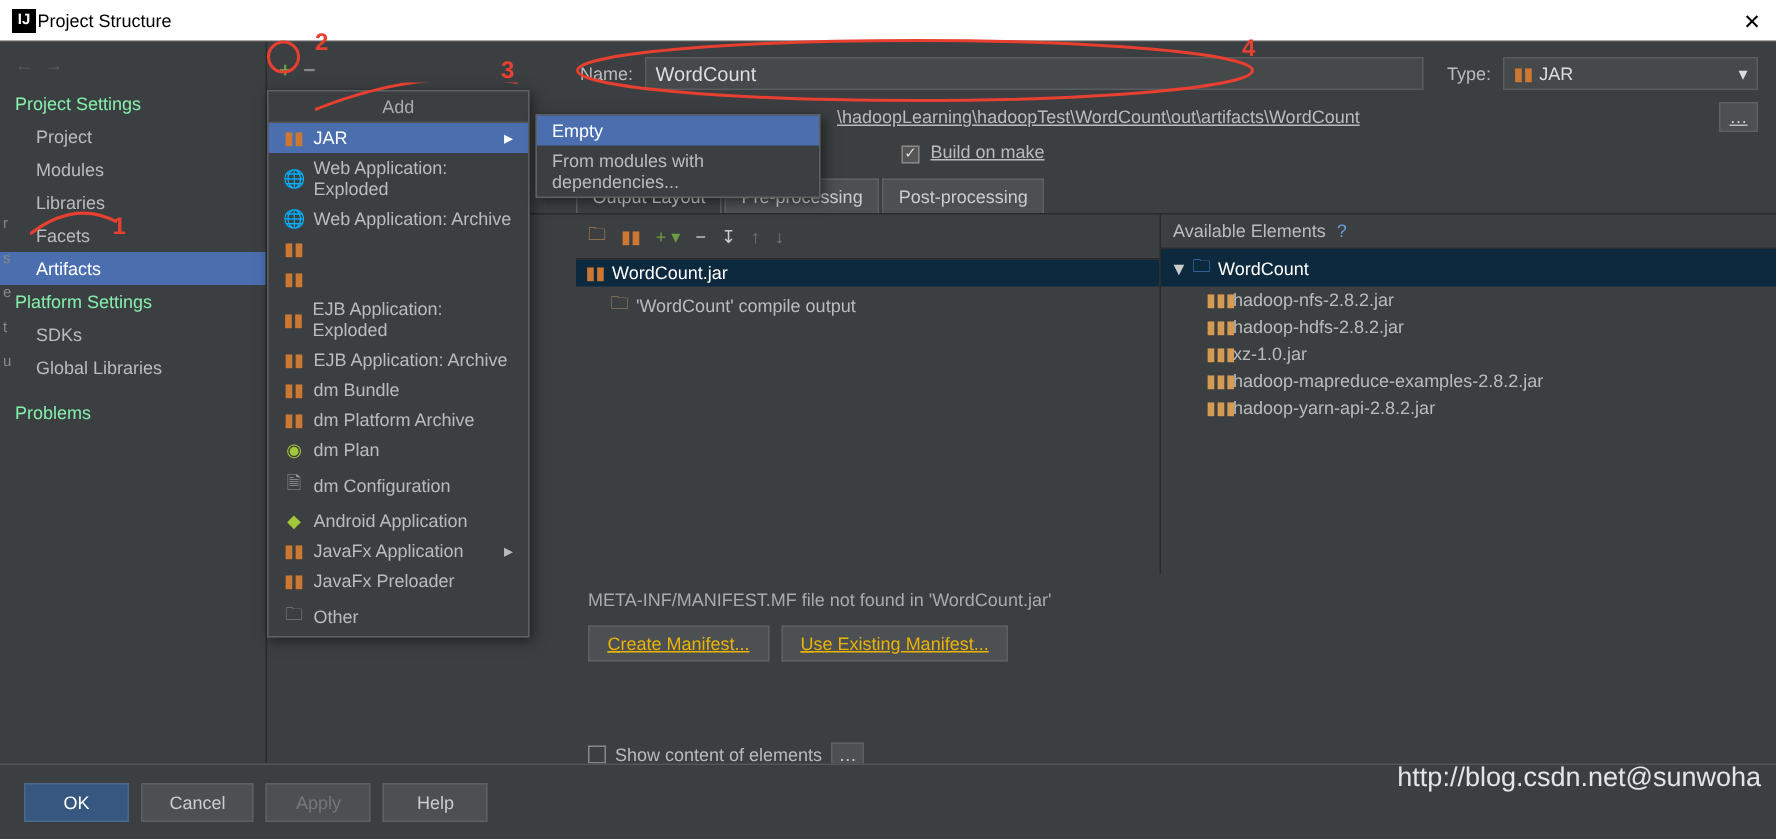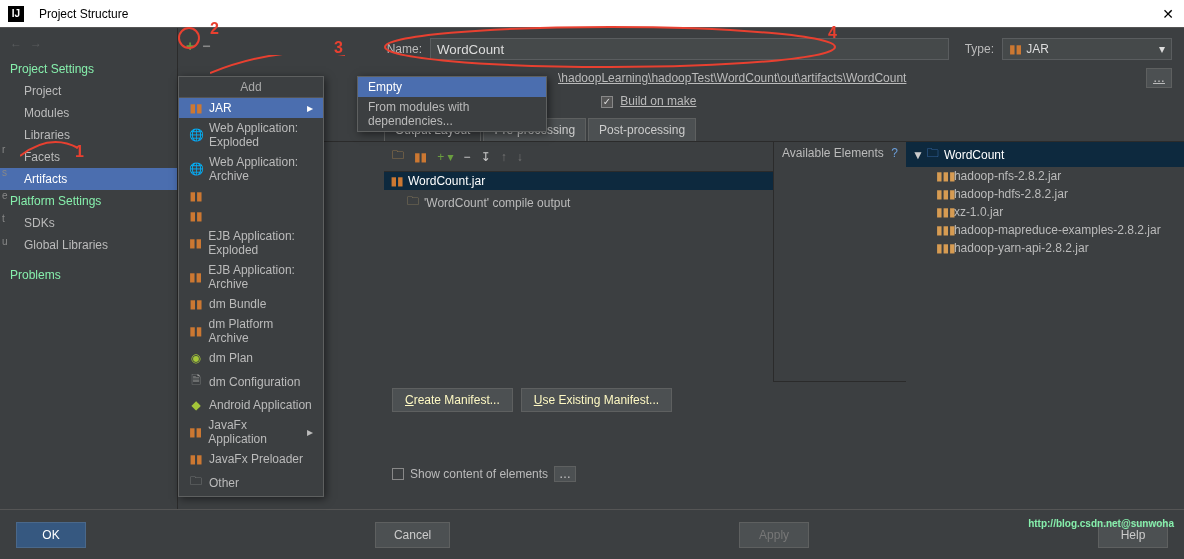--- a/index.html
+++ b/index.html
@@ -1,19 +1,19 @@
 <!DOCTYPE html>
 <html><head>
 <meta charset="utf-8">
 <style>
   * { box-sizing: border-box; margin: 0; padding: 0; font-family: "Segoe UI", Arial, sans-serif; }
   body { background: #3c3f41; color: #bbbbbb; width: 1184px; height: 559px; overflow: hidden; position: relative; font-size: 12px; }
   
   .titlebar { background: #fff; color: #000; height: 28px; display: flex; align-items: center; padding: 0 8px; border-bottom: 1px solid #555; }
-  .titlebar-icon { width: 16px; height: 16px; background: #000; color:#fff; display:flex; align-items:center; justify-content:center; font-size:10px; font-weight:bold; margin-right: 15px; }
+  .titlebar-icon { width: 16px; height: 16px; background: #000; color:#fff; display:flex; align-items:center; justify-content:center; font-size:10px; font-weight:bold; margin-right: 1px; }
   .titlebar-title { flex: 1; font-size: 12px; }
   .titlebar-close { width: 16px; height: 16px; font-size: 14px; cursor: pointer; text-align:center; }
   
   .container { display: flex; height: calc(100% - 78px); }
   
   .sidebar { width: 178px; background: #3c3f41; border-right: 1px solid #2b2b2b; padding-top: 4px; position:relative; }
   .nav-arrows { display: flex; gap: 8px; padding: 4px 10px 8px; color: #5a5d5f; }
   .nav-arrow { cursor: pointer; }
   .side-group { padding: 4px 10px; color: #86efac; font-size:12px; }
   .side-item { padding: 4px 10px 4px 24px; color: #bbbbbb; cursor: pointer; }
@@ -34,21 +34,21 @@
   
   .checkbox-row { padding: 0 12px 10px 400px; margin-left: 23px; }
   .check-tick { display:inline-block; width:12px; height:12px; border:1px solid #888; background:#555; text-align:center; line-height:10px; font-size:10px; color:#ddd; margin-right:4px;}
   
   .tabs { display: flex; padding: 0 0 0 206px; border-bottom: 1px solid #2b2b2b; }
   .tab { padding: 4px 10px; background: #4c5052; border: 1px solid #5e6060; border-bottom:none; margin-right: 2px; cursor: pointer; color:#ccc; }
   .tab.active { background: #3c3f41; }
   
   .workarea { display: flex; padding-left: 206px; height: 240px; }
   .left-panel { width: 390px; border-right: 1px solid #2b2b2b; display:flex; flex-direction:column; }
-  .right-panel { flex: 1; display:flex; flex-direction:row; }
+  .right-panel { flex: 1; display:flex; flex-direction:column; }
   
   .toolbar { display: flex; gap: 6px; padding: 4px 6px; align-items:center; border-bottom:1px solid #2b2b2b;}
   .tb-btn { cursor:pointer; color:#ccc; padding:0 2px;}
   .tb-btn.green { color:#6a9e3f; }
   
   .tree { flex:1; overflow:auto; }
   .tree-row { padding: 2px 6px; display:flex; align-items:center; gap:4px; cursor:pointer;}
   .tree-row.sel { background:#0d293e; color:#fff;}
   .tree-row .icn { width:14px; text-align:center;}
   .jar-icn { color:#cc7832; }
@@ -56,52 +56,52 @@
   .mod-icn { color:#5394ec; }
   .lib-icn { color:#d69b52; }
   .tri { display:inline-block; color:#ccc; width:10px; }
   
   .avail-hdr { padding: 4px 8px; color:#bbbbbb; border-bottom:1px solid #2b2b2b;}
   .avail-q { color:#6a9eda; cursor:pointer; margin-left:4px;}
   
   .manifest-area { padding-left:206px; padding-top:6px; }
   .manifest-msg { color:#aaa; padding:4px 8px 10px;}
   .manifest-btns { display:flex; gap:8px; padding:0 8px;}
-  .mbtn { background:#4c5052; border:1px solid #5e6060; color:#fef9c3; padding:4px 12px; cursor:pointer;}
+  .mbtn { background:#4c5052; border:1px solid #5e6060; color:#eab308; padding:4px 12px; cursor:pointer;text-decoration:underline;}
   
   .bottom-area { padding-left:206px; margin-top:46px;}
   .show-content { padding:8px; display:flex; align-items:center; gap:6px; }
   .empty-box { display:inline-block; width:12px; height:12px; border:1px solid #888; }
   .small-opts { background:#4c5052; border:1px solid #5e6060; color:#ccc; padding:0 4px; cursor:pointer;}
   
-  .footer { position:absolute; bottom:0; left:0; right:0; height:50px; background:#3c3f41; border-top:1px solid #555; display:flex; justify-content:space-between; align-items:center; padding:0 16px; gap:8px;}
+  .footer { position:absolute; bottom:0; left:0; right:0; height:50px; background:#3c3f41; border-top:1px solid #555; display:flex; justify-content:flex-start; align-items:center; padding:0 16px; gap:8px;}
   .fbtn { background:#4c5052; border:1px solid #5e6060; color:#ccc; padding:5px 18px; cursor:pointer; min-width:70px; text-align:center;}
   .fbtn.primary { background:#365880; border-color:#4a688a; color:#fff;}
   .fbtn.disabled { color:#777;}
   
   
-  .popup-add { position:absolute; left:178px; top:76px; width:146px; background:#3c3f41; border:1px solid #5e6060; z-index:10; box-shadow:2px 2px 8px rgba(0,0,0,0.5);}
+  .popup-add { position:absolute; left:178px; top:60px; width:175px; background:#3c3f41; border:1px solid #5e6060; z-index:10; box-shadow:2px 2px 8px rgba(0,0,0,0.5);}
   .popup-hdr { text-align:center; padding:3px 0; color:#aaa; border-bottom:1px solid #555;}
   .popup-item { padding:3px 10px; display:flex; align-items:center; gap:6px; cursor:pointer;}
   .popup-item.hl { background:#4b6eaf; color:#fff;}
   .popup-item .arrow { margin-left:auto;}
   .p-icn { width:14px; text-align:center;}
   .p-icn.jari { color:#cc7832;}
   .p-icn.glob { color:#6a9eda;}
   .p-icn.android { color:#a4c639;}
   .p-icn.txt { color:#999;}
   
   .popup-sub { position:absolute; left:357px; top:76px; width:190px; background:#3c3f41; border:1px solid #5e6060; z-index:11; box-shadow:2px 2px 8px rgba(0,0,0,0.5);}
   
   
   .annot { position:absolute; z-index:20; pointer-events:none; }
   .annot-circle { border:2px solid #e84030; border-radius:50%; }
   .annot-text { color:#e84030; font-size:16px; font-weight:bold;}
   
-  .watermark { position:absolute; right:10px; bottom:30px; color:#86efac; font-size:10px; z-index:5; pointer-events:none;font-weight:bold;}
+  .watermark { position:absolute; right:10px; bottom:30px; color:#e5e5e5; font-size:18px; z-index:5; pointer-events:none;}
   
   .edge-marks { position:absolute; left:0; top:110px; color:#888; font-size:10px;}
   .edge-marks div { padding:6px 2px;}
   
   .plus-minus { position:absolute; left:178px; top:34px; display:flex; gap:8px; padding:4px 8px;}
   .pm { cursor:pointer; font-size:14px; font-weight:bold;}
   .pm.plus { color:#6a9e3f;}
   .pm.minus { color:#888;}
 </style>
 </head>
@@ -221,20 +221,21 @@
             </div>
           <div class="tree-row" style="padding-left:30px;">
               <span class="icn lib-icn">▮▮▮</span>
               <span>hadoop-yarn-api-2.8.2.jar</span>
             </div>
         </div>
       </div>
     </div>
 
     <div class="manifest-area">
+      <div class="manifest-msg">META-INF/MANIFEST.MF file not found in 'WordCount.jar'</div>
       <div class="manifest-btns">
         <div class="mbtn"><span style="text-decoration:underline;">C</span>reate Manifest...</div>
         <div class="mbtn"><span style="text-decoration:underline;">U</span>se Existing Manifest...</div>
       </div>
     </div>
 
     <div class="bottom-area">
       <div class="show-content">
         <span class="empty-box"></span>
         <span>Show content of elements</span>

